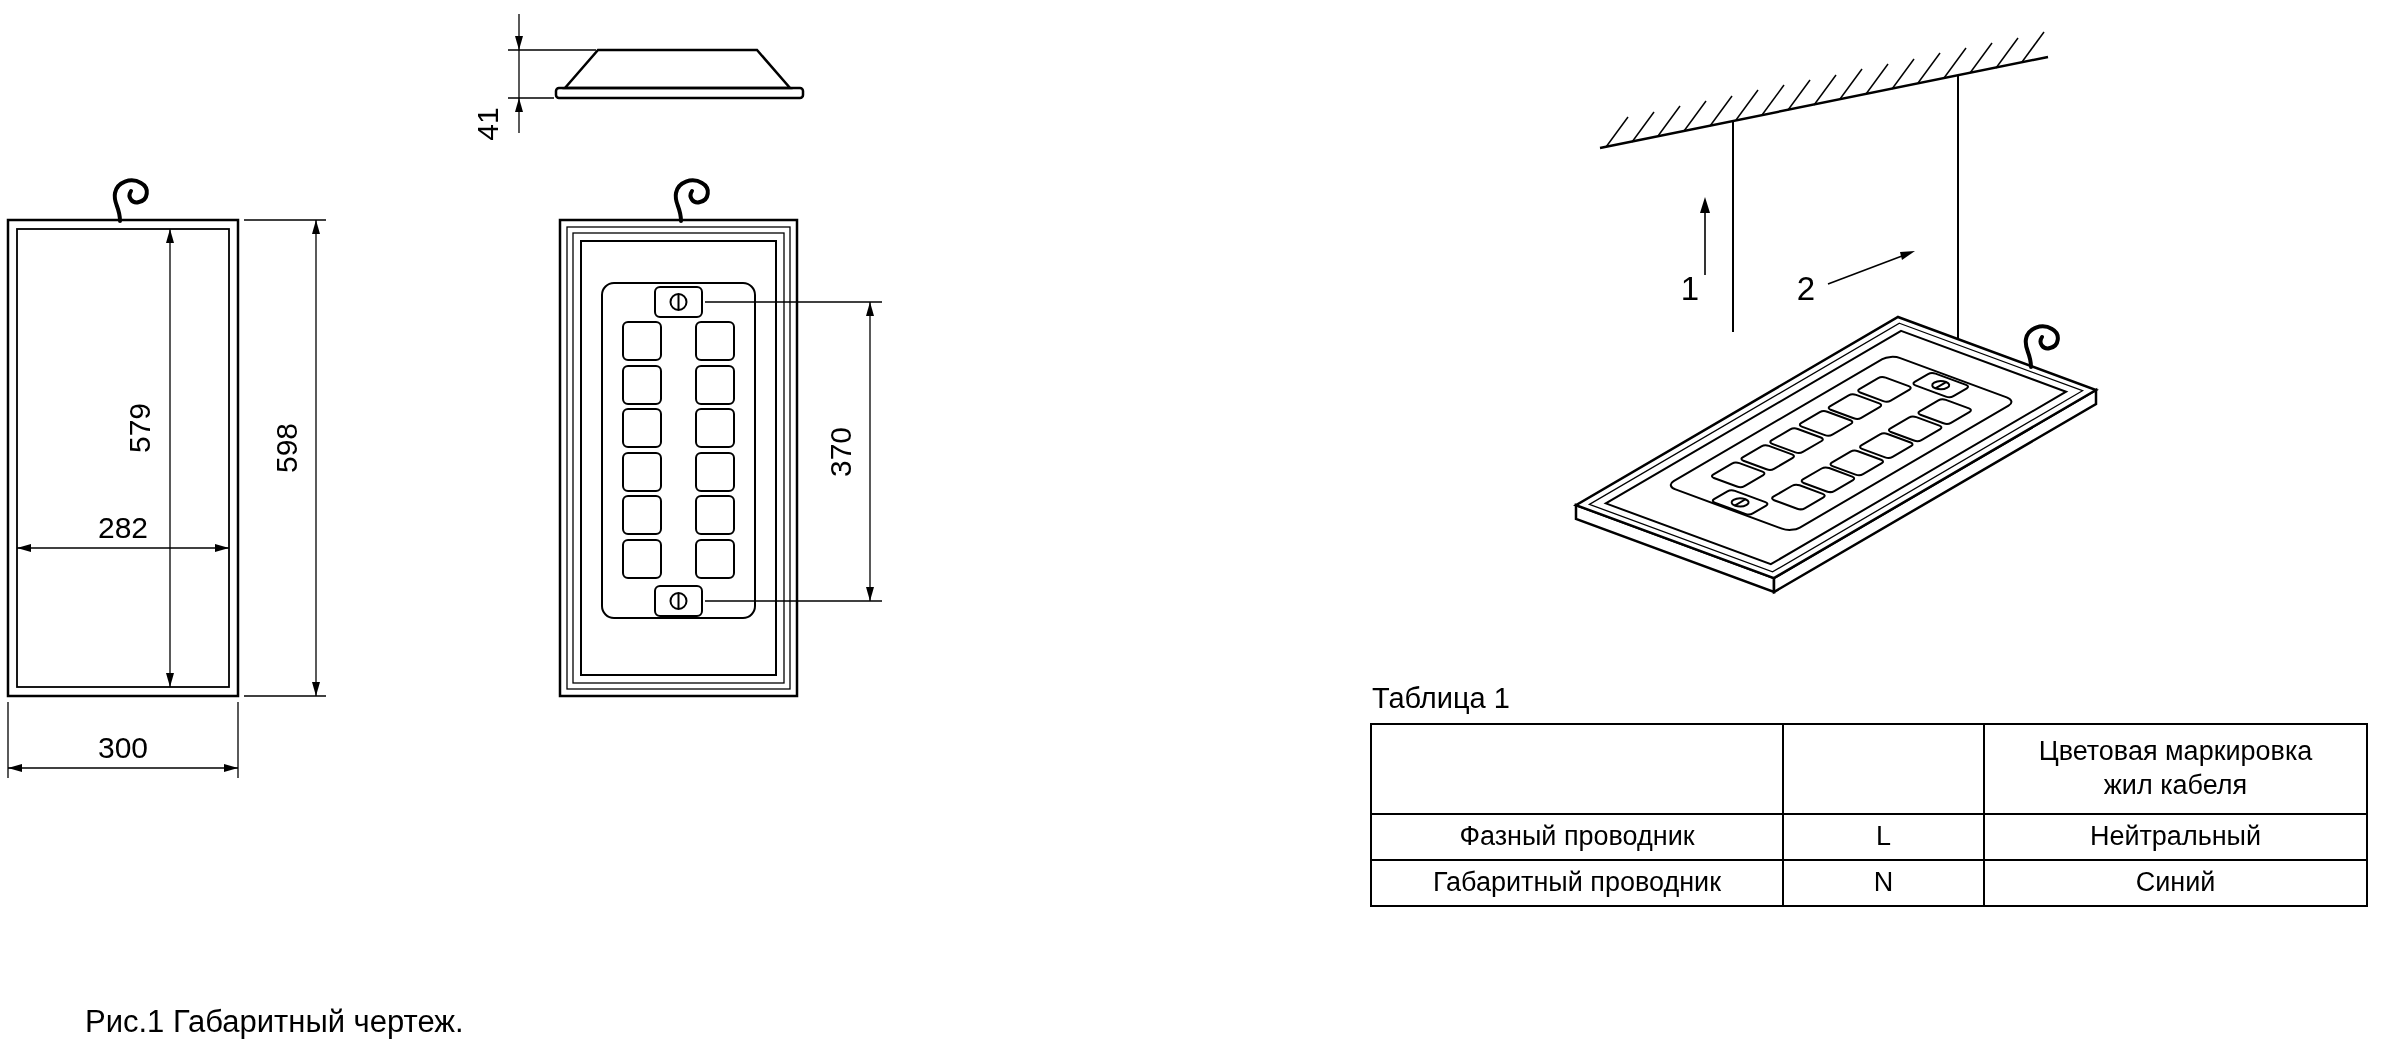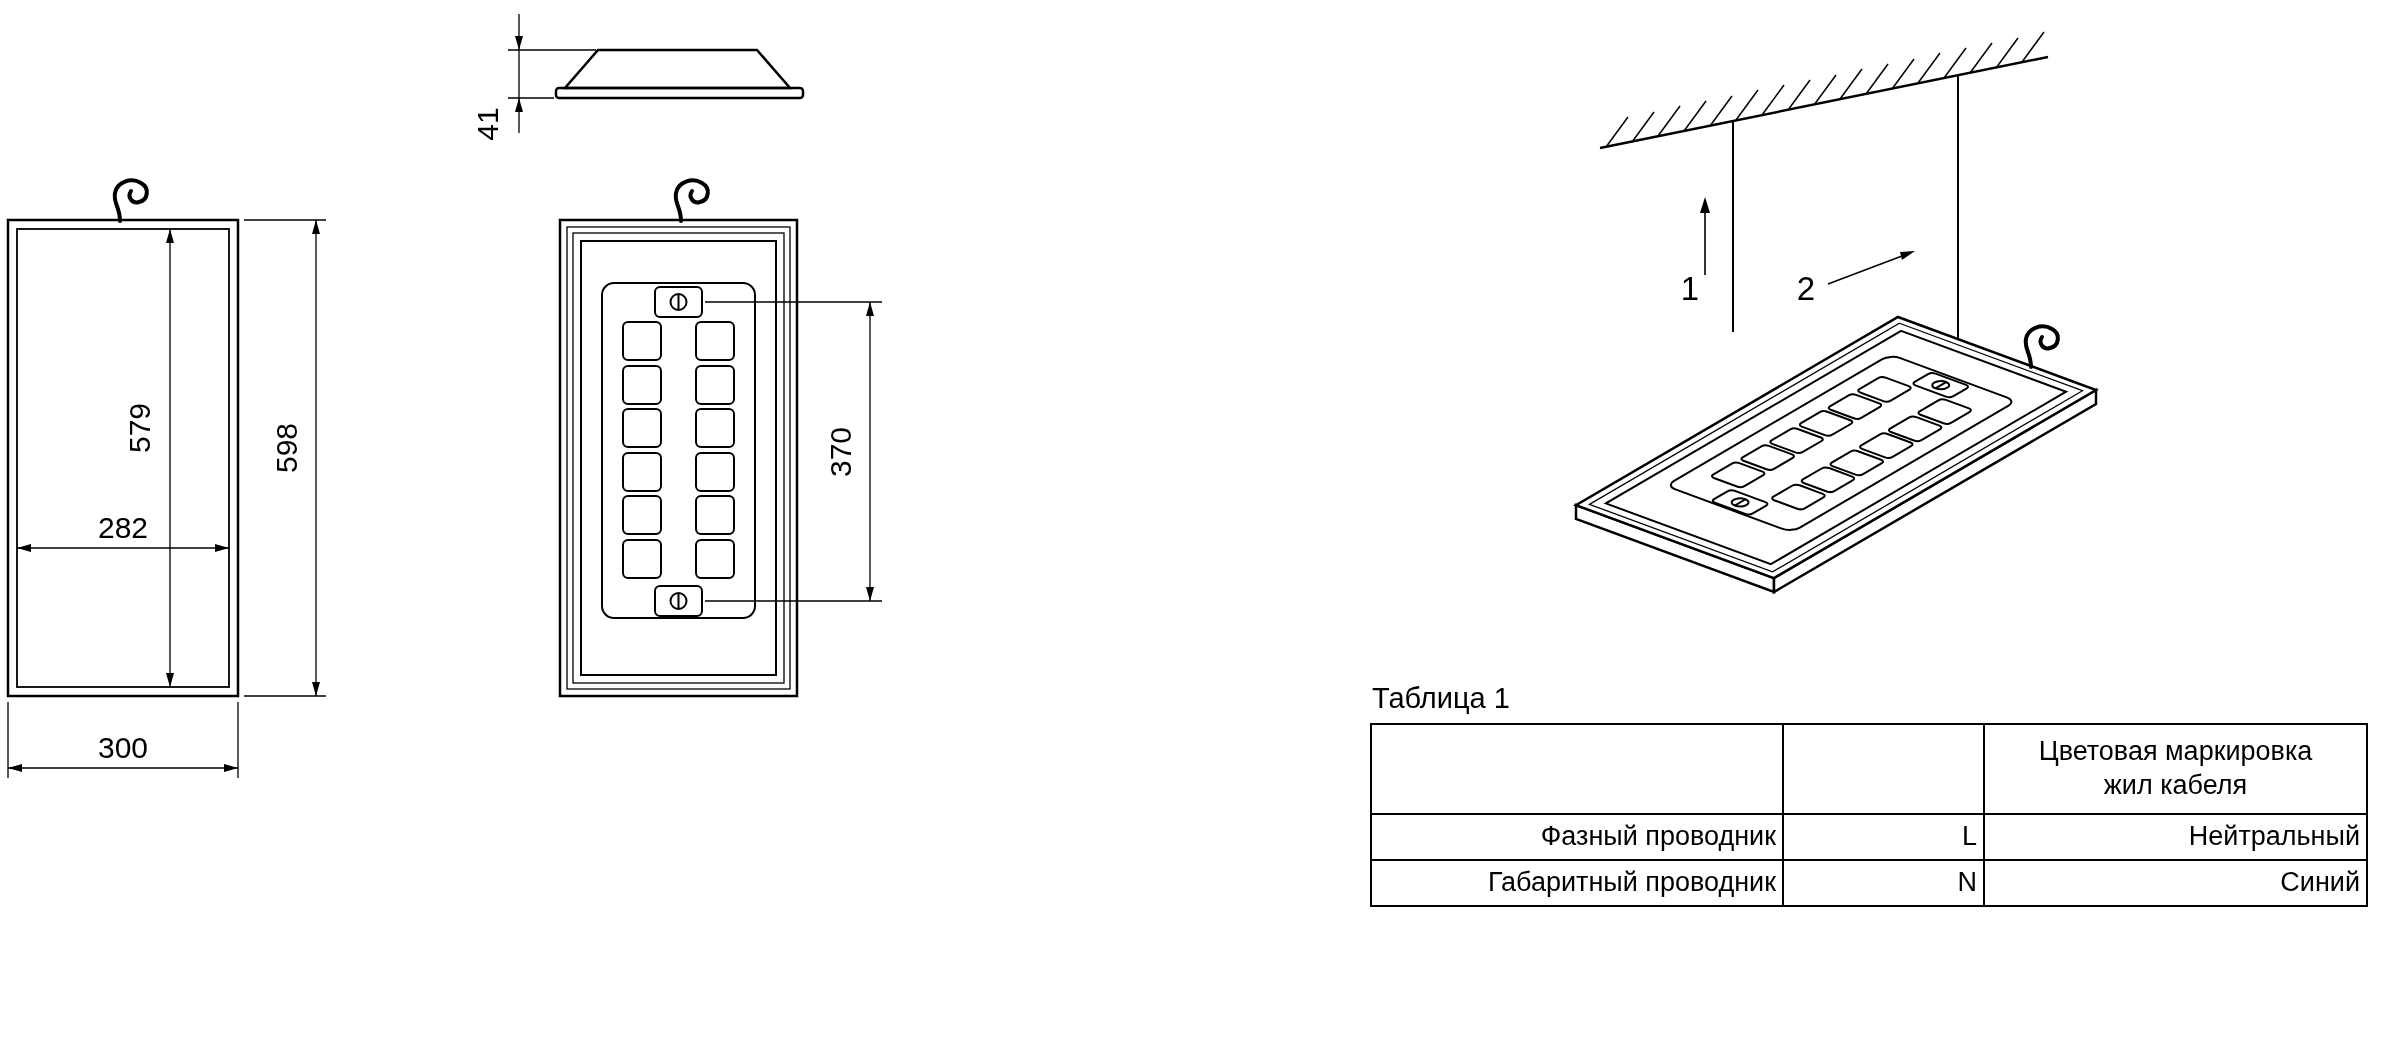--- a/index.html
+++ b/index.html
@@ -8,23 +8,23 @@
   .drawing{position:absolute;left:0;top:0;}
   svg text{font-family:"Liberation Sans",sans-serif;font-size:30px;fill:#000;}
   svg .callout-num{font-size:33px;}
   .caption{position:absolute;font-size:31px;white-space:nowrap;}
   .caption-fig1{left:85px;top:1004px;}
   .caption-fig2{left:1637px;top:1004px;}
   .table-wrap{position:absolute;left:1370px;top:682px;width:1076px;}
   .table-title{font-size:29px;margin:0 0 8px 2px;}
   table.cable{border-collapse:collapse;width:996px;table-layout:fixed;}
   table.cable td{border:2px solid #000;text-align:center;font-size:27px;
-                 padding:2px 6px;vertical-align:middle;line-height:1.25;}
+                 padding:2px 22px;vertical-align:middle;line-height:1.25;}
   tr.head td{height:84px;}
-  tr.datarow td{height:40px;text-align:right;}
+  tr.datarow td{height:40px;}
 </style>
 </head>
 <body>
 
 <div class="canvas">
 
   <svg class="drawing" width="2400" height="1055" viewBox="0 0 2400 1055">
 
     <g stroke="#000" fill="none" stroke-width="2.5">
       <polygon points="598,50 757,50 790,88 565,88"></polygon>
@@ -224,14 +224,15 @@
       </tr>
       <tr class="datarow">
         <td>Габаритный проводник</td>
         <td>N</td>
         <td>Синий</td>
       </tr>
     </tbody>
       </table>
   </div>
 
+  <div class="caption caption-fig1">Рис.1 Габаритный чертеж.</div>
 
 </div>
 
 </body></html>

